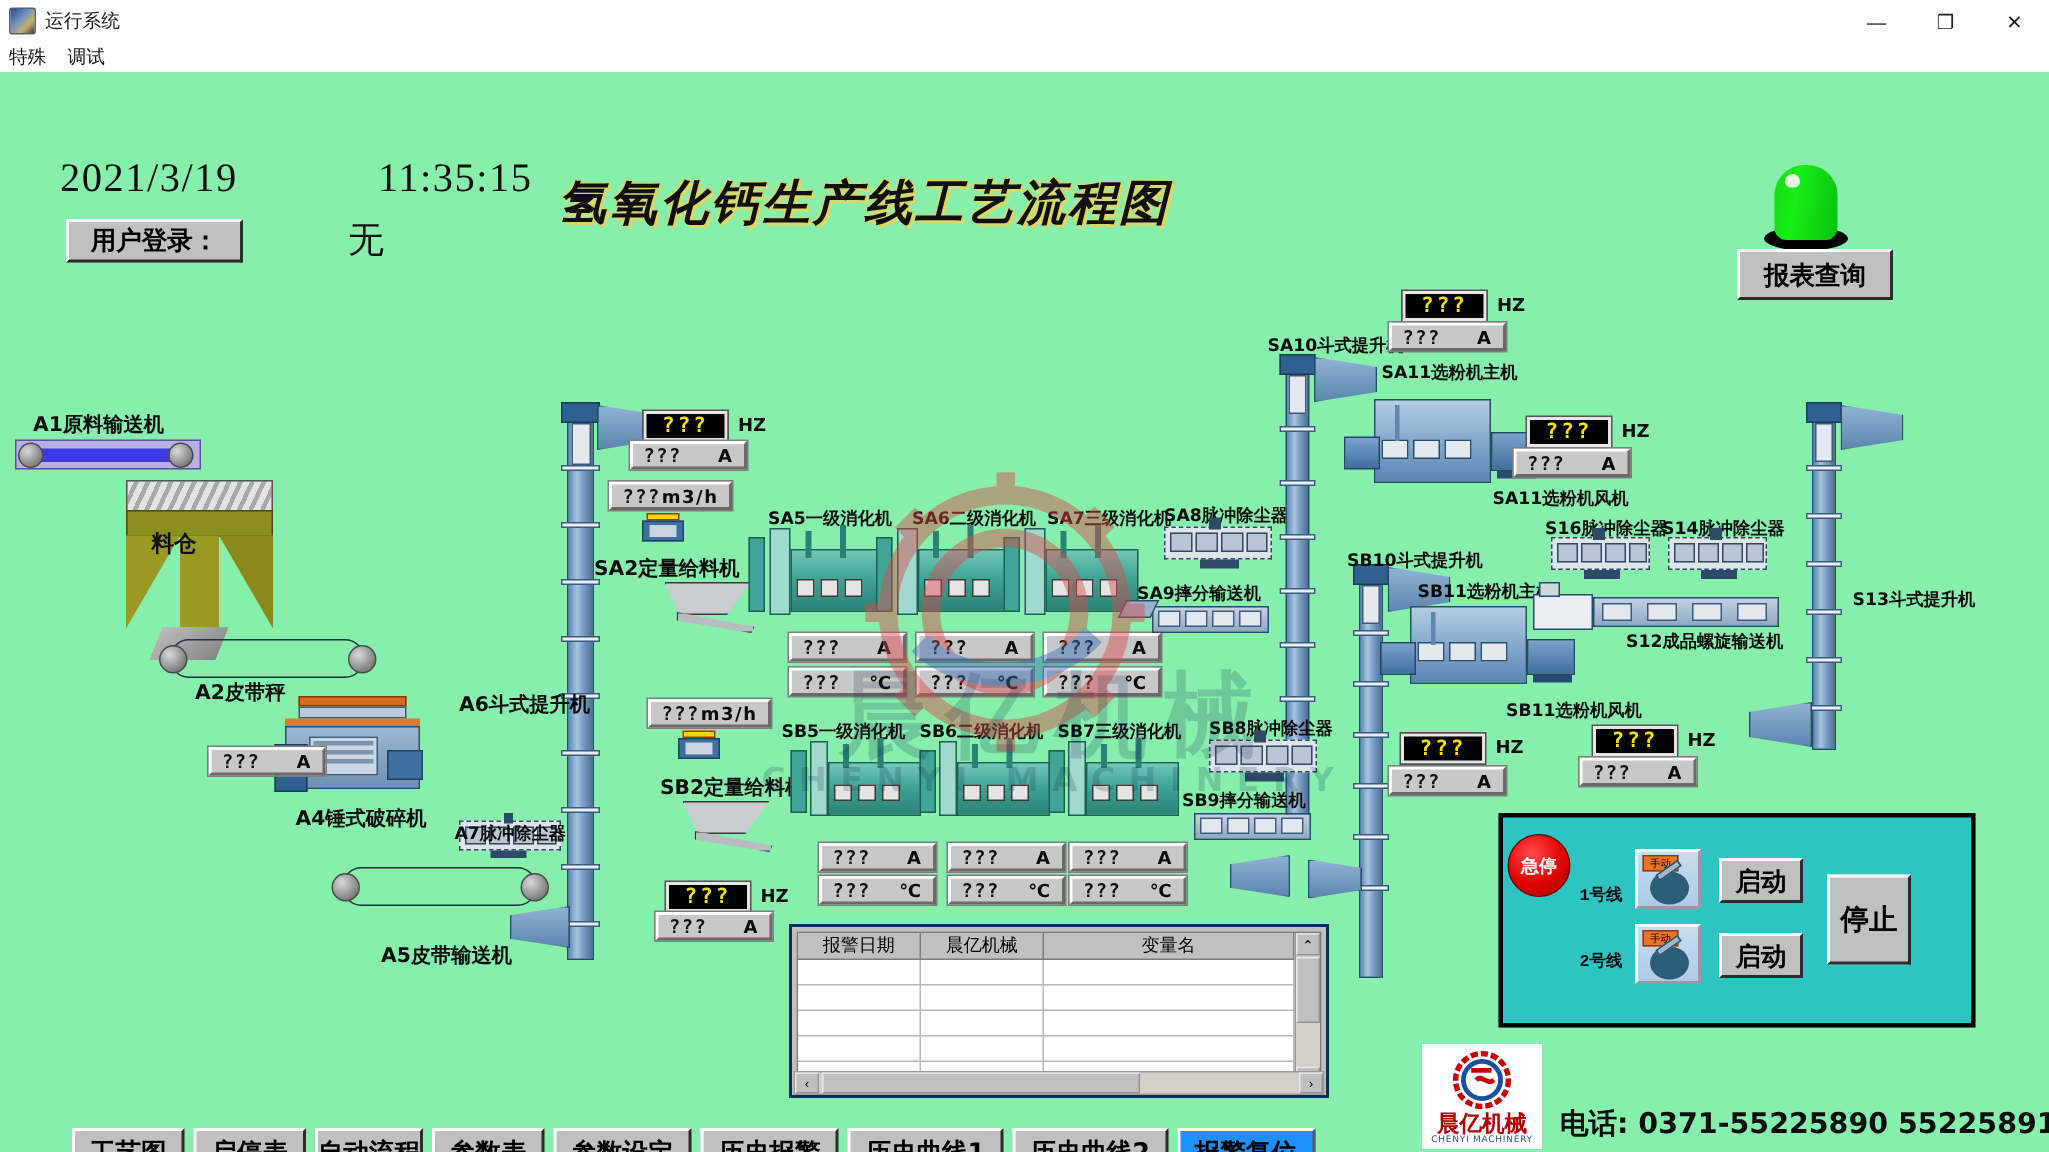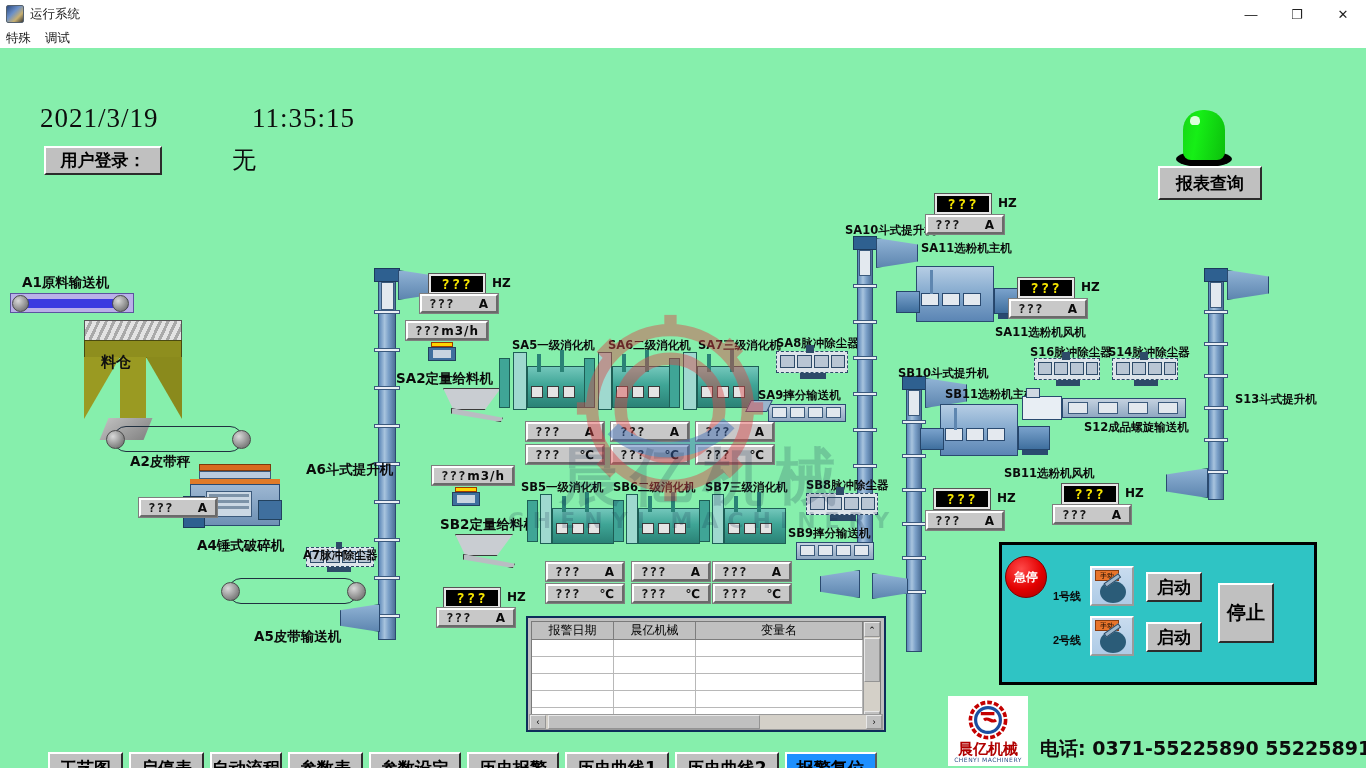--- a/index.html
+++ b/index.html
@@ -178,21 +178,21 @@
     border:2px solid #9a9a9a; border-top-color:#fff;border-left-color:#fff;
   }
   .sw-tag{ position:absolute; left:3px; top:2px; width:24px; height:11px;
            background:#e8742a; border:1px solid #8a3d10;
            font-size:7px; color:#000; font-family:"DejaVu Sans",sans-serif;
            display:flex;align-items:center;justify-content:center;}
   .sw-knob{ position:absolute; left:8px; top:13px; width:26px;height:22px;border-radius:50%;
             background:#2b5c78;}
   .sw-lever{ position:absolute; left:13px; top:15px; width:18px;height:5px; background:#9fb8cc;
              border:1px solid #2a4a66; transform:rotate(-35deg); transform-origin:left center;}
-  .line-lbl{ position:absolute; font-family:Liberation Sans, sans-serif; font-size:11px;
+  .line-lbl{ position:absolute; font-family:Liberation Mono, monospace; font-size:11px;
              font-weight:bold; color:#0a0a0a; }
   .btn-start{ position:absolute; width:56px;height:30px; font-size:17px; font-weight:bold; }
   .btn-stop{ position:absolute; left:1218px; top:535px; width:56px;height:60px;
              font-size:19px; font-weight:bold; }
 
   
   .logo-box{ position:absolute; left:948px; top:648px; width:80px; height:70px; background:#fff; }
   .logo-ring{ position:absolute; left:968px; top:652px; width:40px; height:40px; }
   .logo-cn{ position:absolute; left:950px; top:692px; width:76px; text-align:center;
             font-family:"DejaVu Sans",sans-serif; font-weight:bold; font-size:15px; color:#b00000;}
@@ -236,20 +236,21 @@
   <span>特殊</span>
   <span>调试</span>
 </div>
 
 <div id="canvas">
 
   <div class="abs hdr-date" style="left:40px;top:55px;">2021/3/19</div>
   <div class="abs hdr-time" style="left:252px;top:55px;">11:35:15</div>
   <div class="btn95 abs btn-login">用户登录：</div>
   <div class="abs hdr-none" style="left:232px;top:96px;">无</div>
+  <div class="abs title-main" style="left:372px;top:66px;">氢氧化钙生产线工艺流程图</div>
 
   <div class="abs lamp-base"></div>
   <div class="abs lamp"></div>
   <div class="abs lamp-hl"></div>
   <div class="btn95 abs btn-report">报表查询</div>
 
   <div class="abs lbl lbl-big" style="left:22px;top:226px;">A1原料输送机</div>
 
   <div class="abs" style="left:10px;top:245px;width:124px;height:20px;background:#b9b0e8;border:1px solid #5c53a0;"></div>
   <div class="abs" style="left:16px;top:251px;width:112px;height:9px;background:#3a3ae0;"></div>

